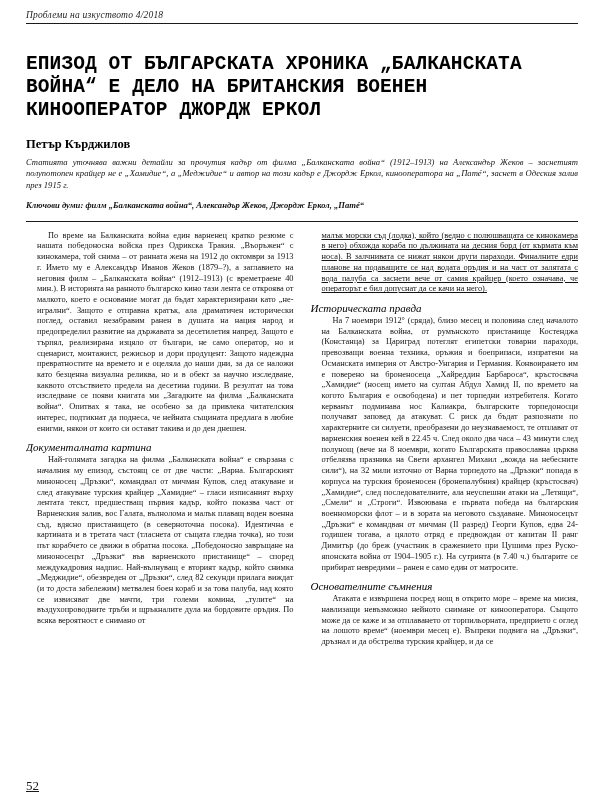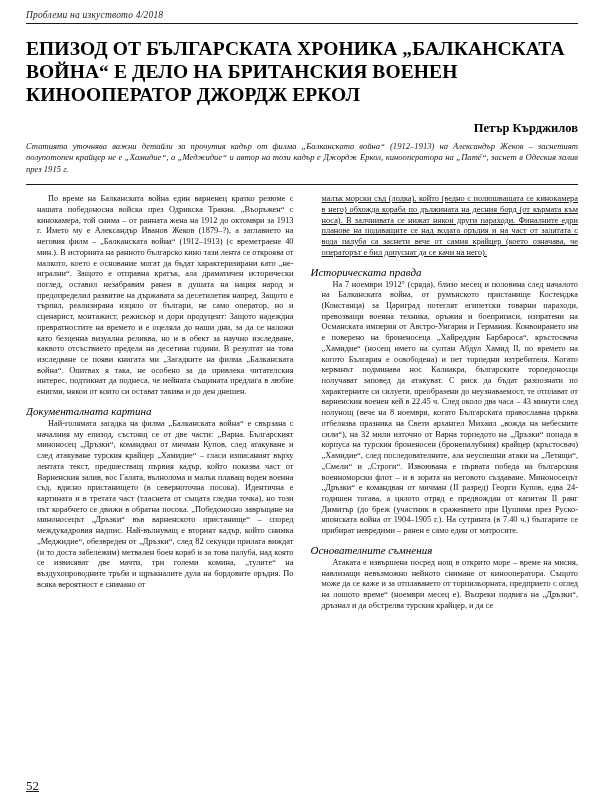--- a/index.html
+++ b/index.html
@@ -26,35 +26,34 @@
     font-style: italic;
     font-size: 9.5px;
     letter-spacing: 0.2px;
     color: #1b1b1b;
     padding-bottom: 3px;
     border-bottom: 1.6px solid #1b1b1b;
     width: 100%;
     box-sizing: border-box;
   }
   .title {
-    margin-top: 13px;
-    font-family: Liberation Serif, serif;
+    margin-top: 29px;
+    font-family: Liberation Mono, monospace;
     font-weight: bold;
     font-size: 19.5px;
     line-height: 1.18;
     letter-spacing: 0.1px;
     color: #000000;
   }
   .author {
     margin-top: 15px;
     font-family: "Liberation Serif", serif;
     font-weight: bold;
     font-size: 12.5px;
     color: #000000;
-    text-align: right;
   }
   .abstract {
     margin-top: 5px;
     font-style: italic;
     font-size: 8.6px;
     line-height: 1.33;
     text-align: justify;
     color: #131313;
   }
   .keywords {
@@ -117,20 +116,21 @@
 <div class="page">
 
   <div class="journal-header">Проблеми на изкуството 4/2018</div>
 
   <div class="title">ЕПИЗОД ОТ БЪЛГАРСКАТА ХРОНИКА „БАЛКАНСКАТА ВОЙНА“ Е ДЕЛО НА БРИТАНСКИЯ ВОЕНЕН КИНООПЕРАТОР ДЖОРДЖ ЕРКОЛ</div>
 
   <div class="author">Петър Кърджилов</div>
 
   <div class="abstract">Статията уточнява важни детайли за прочутия кадър от филма „Балканската война“ (1912–1913) на Александър Жеков – заснетият полупотопен крайцер не е „Хамидие“, а „Меджидие“ и автор на този кадър е Джордж Еркол, кинооператора на „Патé“, заснет в Одеския залив през 1915 г.</div>
 
+  <div class="keywords">Ключови думи: филм „Балканската война“, Александър Жеков, Джордж Еркол, „Патé“</div>
 
   <div class="rule-after-keywords"></div>
 
   <div class="columns">
 
     <div class="col">
       <p class="body">По време на Балканската война един варненец кратко резюме с нашата победоносна войска през Одрикска Тракия. „Въоръжен“ с кинокамера, той снима – от ранната жена на 1912 до октомври за 1913 г. Името му е Александър Иванов Жеков (1879–?), а заглавието на неговия филм – „Балканската война“ (1912–1913) (с времетраене 40 мин.). В историята на ранното българско кино тази лента се откроява от малкото, което е основание могат да бъдат характеризирани като „не-игрални“. Защото е отправна кратък, ала драматичен исторически поглед, оставил незабравим ранен в душата на нация народ и предопределил развитие на държавата за десетилетия напред. Защото е търпял, реализирана изцяло от българи, не само оператор, но и сценарист, монтажист, режисьор и дори продуцент: Защото надеждна превратностите на времето и е оцеляла до наши дни, за да се наложи като безценна визуална реликва, но и в обект за научно изследване, каквото отсъствието предела на десетина години. В резултат на това изследване се появи книгата ми „Загадките на филма „Балканската война“. Опитвах я така, не особено за да привлека читателския интерес, подтикнат да поднеса, че нейната същината предлага в любие енигми, някои от които си остават такива и до ден днешен.</p>
       <h3 class="subhead">Документалната картина</h3>
       <p class="body">Най-голямата загадка на филма „Балканската война“ е свързана с началния му епизод, състоящ се от две части: „Варна. Българският миноносец „Дръзки“, командвал от мичман Купов, след атакуване и след атакуване турския крайцер „Хамидие“ – гласи изписаният върху лентата текст, предшестващ първия кадър, който показва част от Варненския залив, вос Галата, вълнолома и малък плаващ воден военна съд, вдясно пристанището (в северноточна посока). Идентична е картината и в третата част (тласнета от същата гледна точка), но този път корабчето се движи в обратна посока. „Победоносно завръщане на миноносецът „Дръзки“ във варненското пристанище“ – според междукадровия надпис. Най-вълнуващ е вторият кадър, който снимка „Меджидие“, обезвреден от „Дръзки“, след 82 секунди прилага виждат (и то доста забележим) метвален боен кораб и за това палуба, над която се извисяват две мачти, три големи комина, „тулите“ на въздухопроводните тръби и щръкналите дула на бордовите оръдия. По всяка вероятност е снимано от</p>
     </div>

